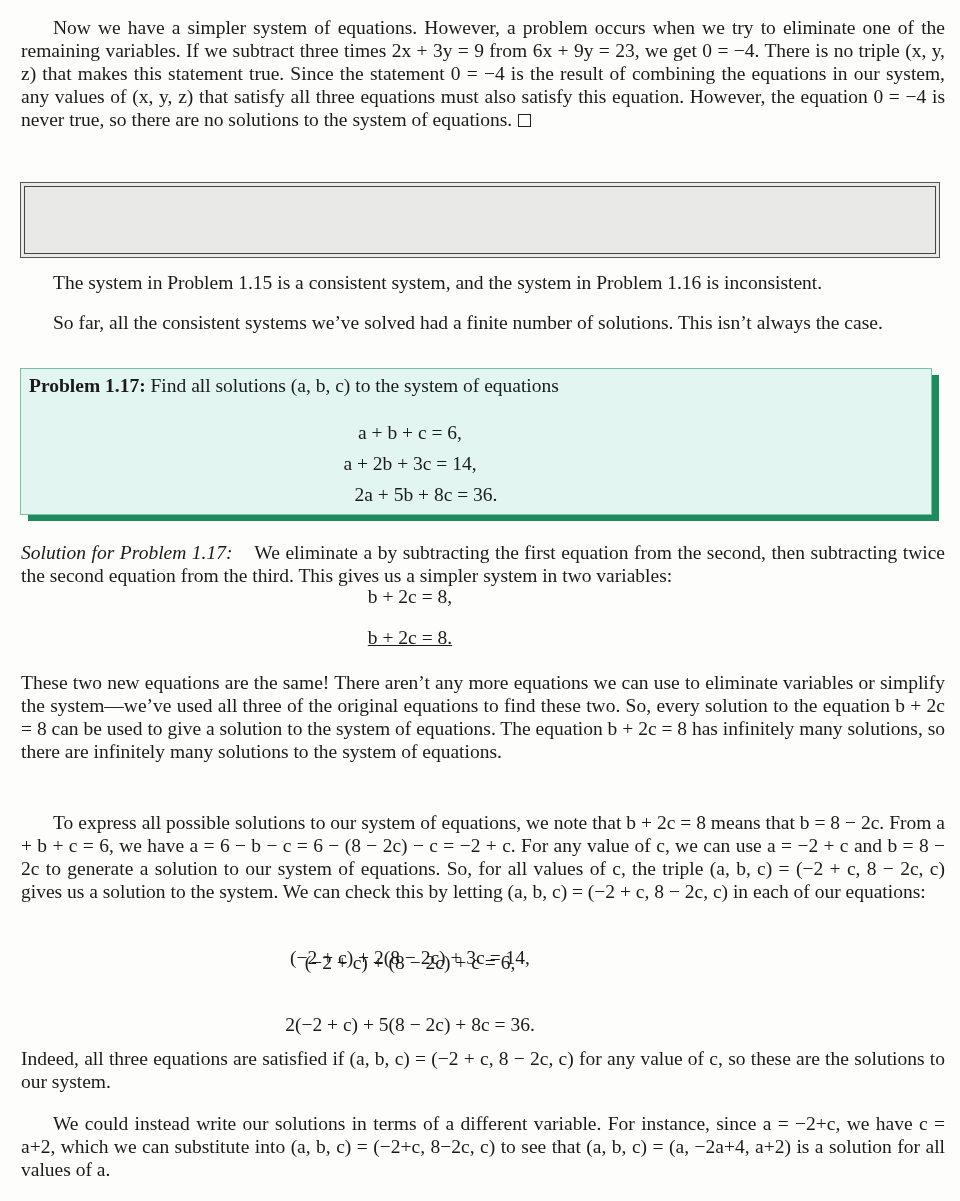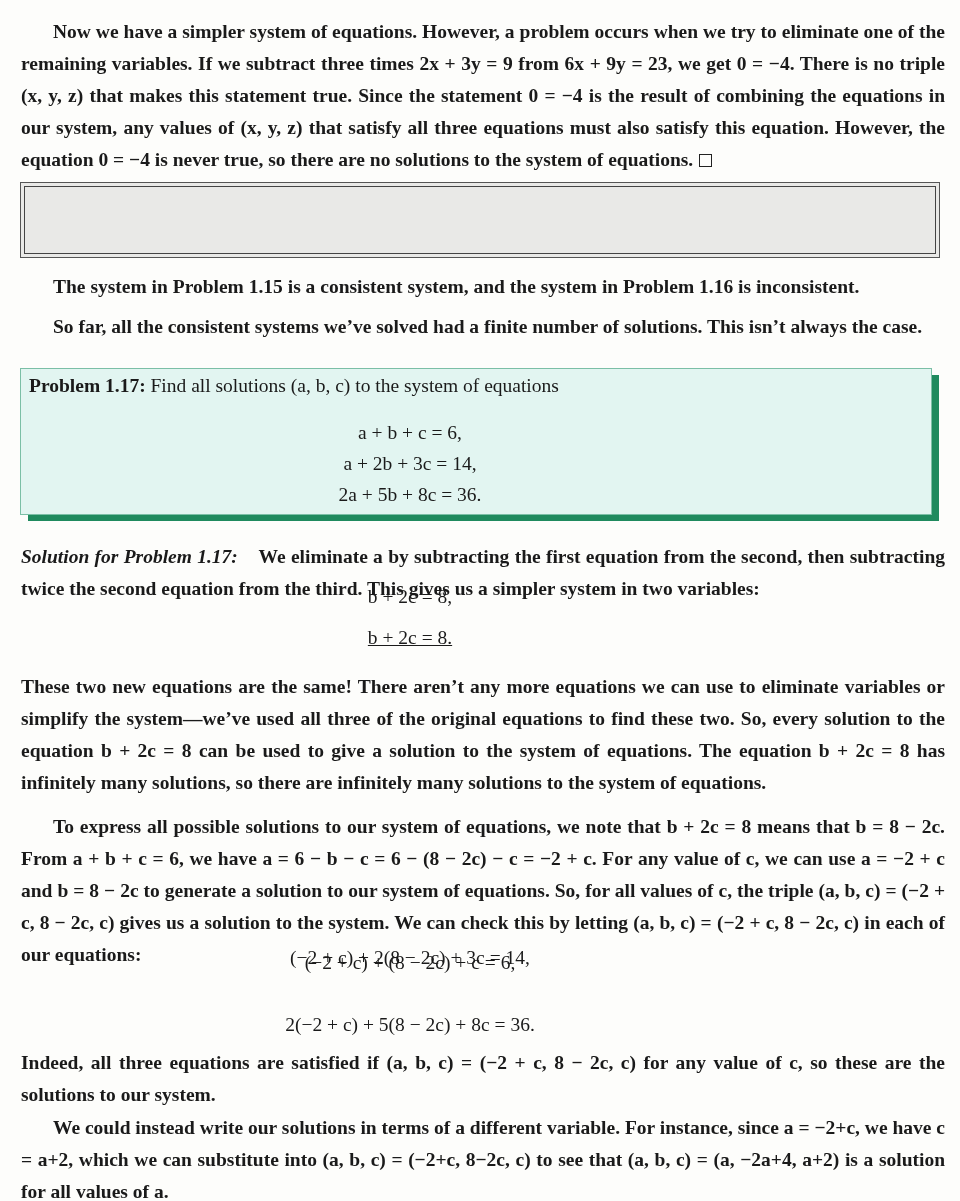--- a/index.html
+++ b/index.html
@@ -1,18 +1,18 @@
 <!DOCTYPE html>
 <html><head>
 <meta charset="utf-8">
 <style>
   html, body { margin:0; padding:0; background:#fdfdfb; }
   body { width:960px; height:1201px; position:relative; overflow:hidden;
          font-family:"Liberation Serif","DejaVu Serif",serif; color:#1a1a1a; font-size:19.5px; }
-  .p { position:absolute; left:21px; width:924px; line-height:32px; text-align:justify; margin:0;font-weight:bold; }
+  .p { position:absolute; left:21px; width:924px; line-height:23px; text-align:justify; margin:0; }
   .indent { text-indent:32px; }
   .eq { position:absolute; left:0; width:820px; text-align:center; line-height:26px; font-size:19.5px; }
   i, .var { font-style:italic; }
   .def-box { position:absolute; left:20px; top:182px; width:918px; height:74px;
              border:1px solid #555; background:#e9e9e7; }
   .def-inner { position:absolute; left:3px; top:3px; right:3px; bottom:3px; border:1.5px solid #444; }
   .def-text { position:absolute; left:14px; top:12px; width:884px; line-height:26px; text-align:justify; }
   .prob-shadow { position:absolute; left:28px; top:375px; width:911px; height:146px; background:#1f8a5e; }
   .prob-box { position:absolute; left:20px; top:368px; width:910px; height:145px;
               background:#e2f5f1; border:1px solid #7bbfa6; }
@@ -32,21 +32,21 @@
 
 <p class="p indent" style="top:271px;">The system in Problem 1.15 is a consistent system, and the system in Problem 1.16 is inconsistent.</p>
 <p class="p indent" style="top:311px;">So far, all the consistent systems we’ve solved had a finite number of solutions. This isn’t always the case.</p>
 
 <div class="prob-shadow"></div>
 <div class="prob-box">
   <div class="prob-head"><b>Problem 1.17:</b><span> Find all solutions (a, b, c) to the system of equations</span></div>
 </div>
 <div class="eq" style="top:420px;">a + b + c = 6,</div>
 <div class="eq" style="top:451px;">a + 2b + 3c = 14,</div>
-<div class="eq" style="top:482px;">2a + 5b + 8c = 36.</div>
+<div class="eq" style="top:482px;padding-left:16px;">2a + 5b + 8c = 36.</div>
 
 <p class="p" style="top:541px;">
   <i>Solution for Problem 1.17:</i>&nbsp;&nbsp;&nbsp; <span>We eliminate a by subtracting the first equation from the second, then subtracting twice the second equation from the third. This gives us a simpler system in two variables:</span>
 </p>
 <div class="eq" style="top:584px;">b + 2c = 8,</div>
 <div class="eq" style="top:625px;text-decoration:underline;">b + 2c = 8.</div>
 
 <p class="p" style="top:671px;">These two new equations are the same!  There aren’t any more equations we can use to eliminate variables or simplify the system—we’ve used all three of the original equations to find these two. So, every solution to the equation b + 2c = 8 can be used to give a solution to the system of equations. The equation b + 2c = 8 has infinitely many solutions, so there are infinitely many solutions to the system of equations.</p>
 <p class="p indent" style="top:811px;">To express all possible solutions to our system of equations, we note that b + 2c = 8 means that b = 8 − 2c. From a + b + c = 6, we have a = 6 − b − c = 6 − (8 − 2c) − c = −2 + c. For any value of c, we can use a = −2 + c and b = 8 − 2c to generate a solution to our system of equations. So, for all values of c, the triple (a, b, c) = (−2 + c, 8 − 2c, c) gives us a solution to the system. We can check this by letting (a, b, c) = (−2 + c, 8 − 2c, c) in each of our equations:</p>
 

